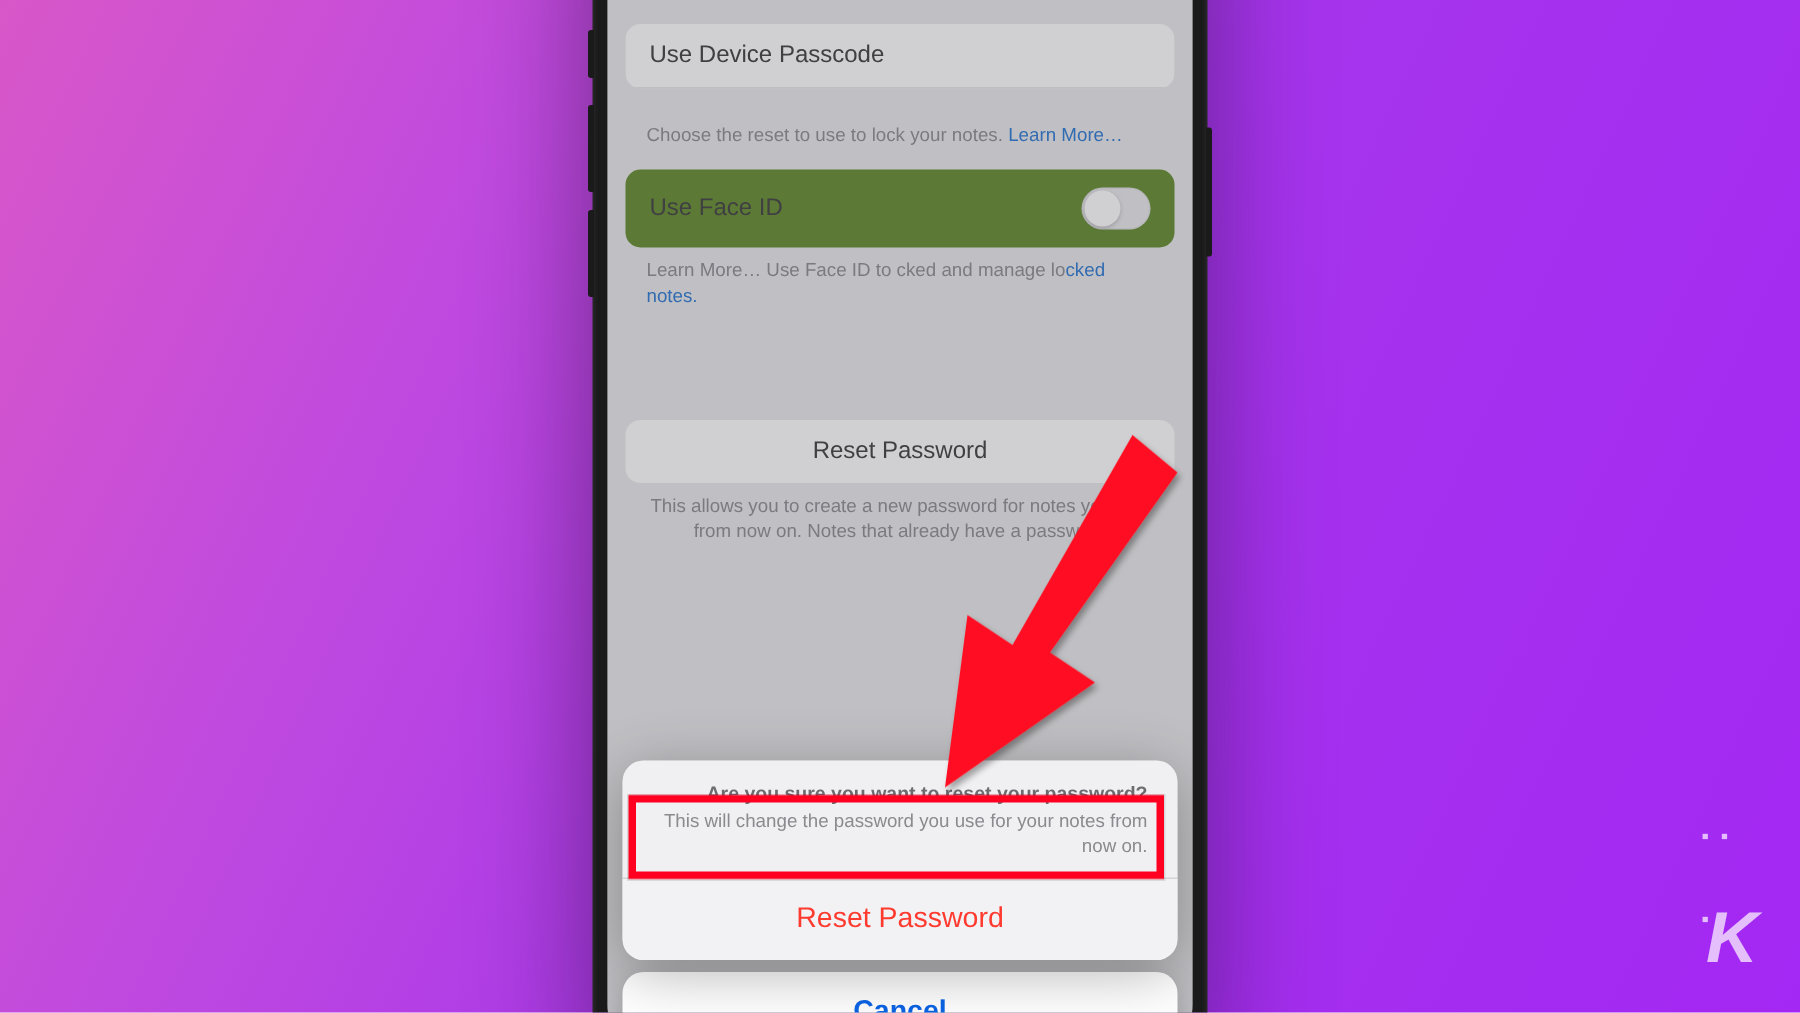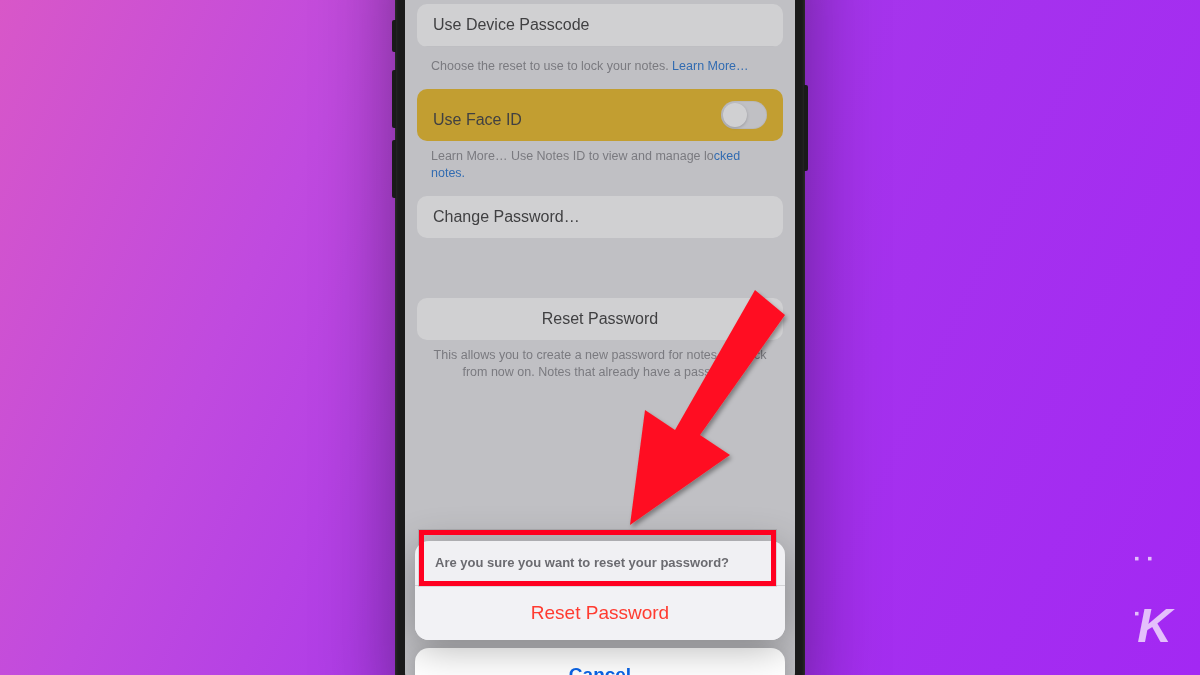--- a/index.html
+++ b/index.html
@@ -71,21 +71,21 @@
       content:""; position:absolute; left:2px; top:2px; width:24px; height:24px;
       background:#fff; border-radius:50%; box-shadow: 0 1px 3px rgba(0,0,0,0.25);
     }
     .action-sheet {
       background: rgba(242,242,245,0.97);
       border-radius: 14px;
       box-shadow: 0 8px 40px rgba(0,0,0,0.3);
       overflow: hidden;
       backdrop-filter: blur(8px);
     }
-    .sheet-header { padding: 14px 20px 12px 20px; text-align: left; border-bottom: 1px solid rgba(0,0,0,0.12);}
+    .sheet-header { padding: 14px 20px 12px 20px; text-align: right; border-bottom: 1px solid rgba(0,0,0,0.12);}
     .sheet-title { font-size: 13px; font-weight: 600; color: #6b6b70; margin-bottom: 3px;}
     .sheet-sub { font-size: 12.5px; color: #8a8a8f; line-height: 1.35;}
     .sheet-btn {
       text-align: center;
       font-size: 19px;
       padding: 16px 0;
       background: #f2f2f5;
       color: #ff3b30;
     }
     .cancel-card {
@@ -123,55 +123,53 @@
 <div class="phone">
   <div class="phone-button-left1"></div>
   <div class="phone-button-left2"></div>
   <div class="phone-button-left3"></div>
   <div class="phone-button-right"></div>
 
   <div class="screen">
 
     <div style="padding-top:100px;">
 
-      <div style="margin:4px 12px; border-radius:10px; overflow:hidden; background:#15803d;">
+      <div style="margin:16px 12px; border-radius:10px; overflow:hidden; background:#15803d;">
         <div class="settings-row group-top">
           <span>Use Device Passcode</span>
         </div>
       </div>
       <div class="footnote">
         <span>Choose the reset to use to lock your notes. </span><a href="#">Learn More…</a>
       </div>
 
-      <div class="settings-row group-round" style="background:#eab308;align-items:flex-end;">
+      <div class="settings-row group-round" style="background:#4d7c0f;">
         <span>Use Face ID</span>
         <div class="toggle"></div>
       </div>
       <div class="footnote">
-        <span>Learn More… Use Notes ID to view and manage lo</span><a href="#">cked notes.</a>
+        <span>Learn More… Use Face ID to cked and manage lo</span><a href="#">cked notes.</a>
       </div>
 
-      <div class="settings-row group-round" style="background:#fff;">
-        <span>Change Password…</span>
-      </div>
 
       <div style="height:60px;"></div>
 
       <div class="settings-row group-round" style="background:#fff; justify-content:center;">
         <span>Reset Password</span>
       </div>
       <div class="footnote" style="text-align:center;">This allows you to create a new password for notes you lock from now on. Notes that already have a password</div>
     </div>
 
     <div class="dimmer"></div>
 
     <div class="action-sheet-wrap">
       <div class="action-sheet">
         <div class="sheet-header">
           <div class="sheet-title">Are you sure you want to reset your password?</div>
+          <div class="sheet-sub">This will change the password you use for your notes from now on.</div>
         </div>
         <div class="sheet-btn">Reset Password</div>
       </div>
       <div class="cancel-card">Cancel</div>
     </div>
 
   </div>
 </div>
 
 <div class="highlight-box" style="left:419px; top:530px; width:357px; height:56px;"></div>

